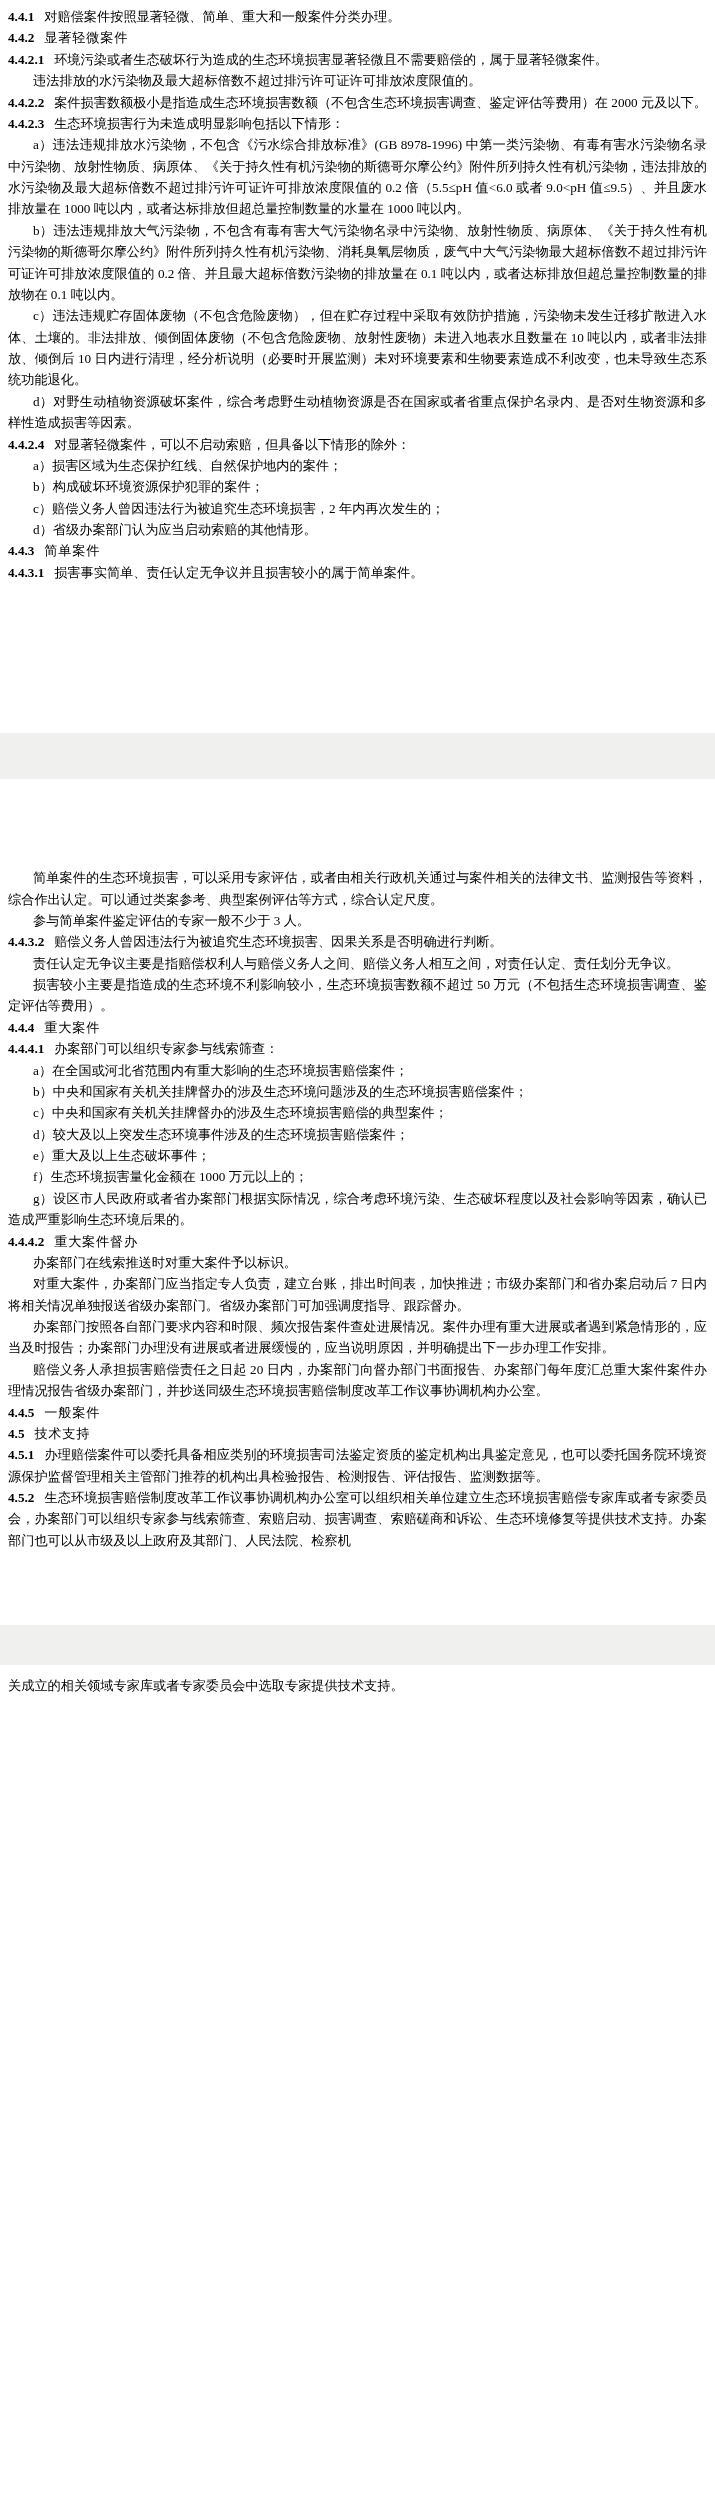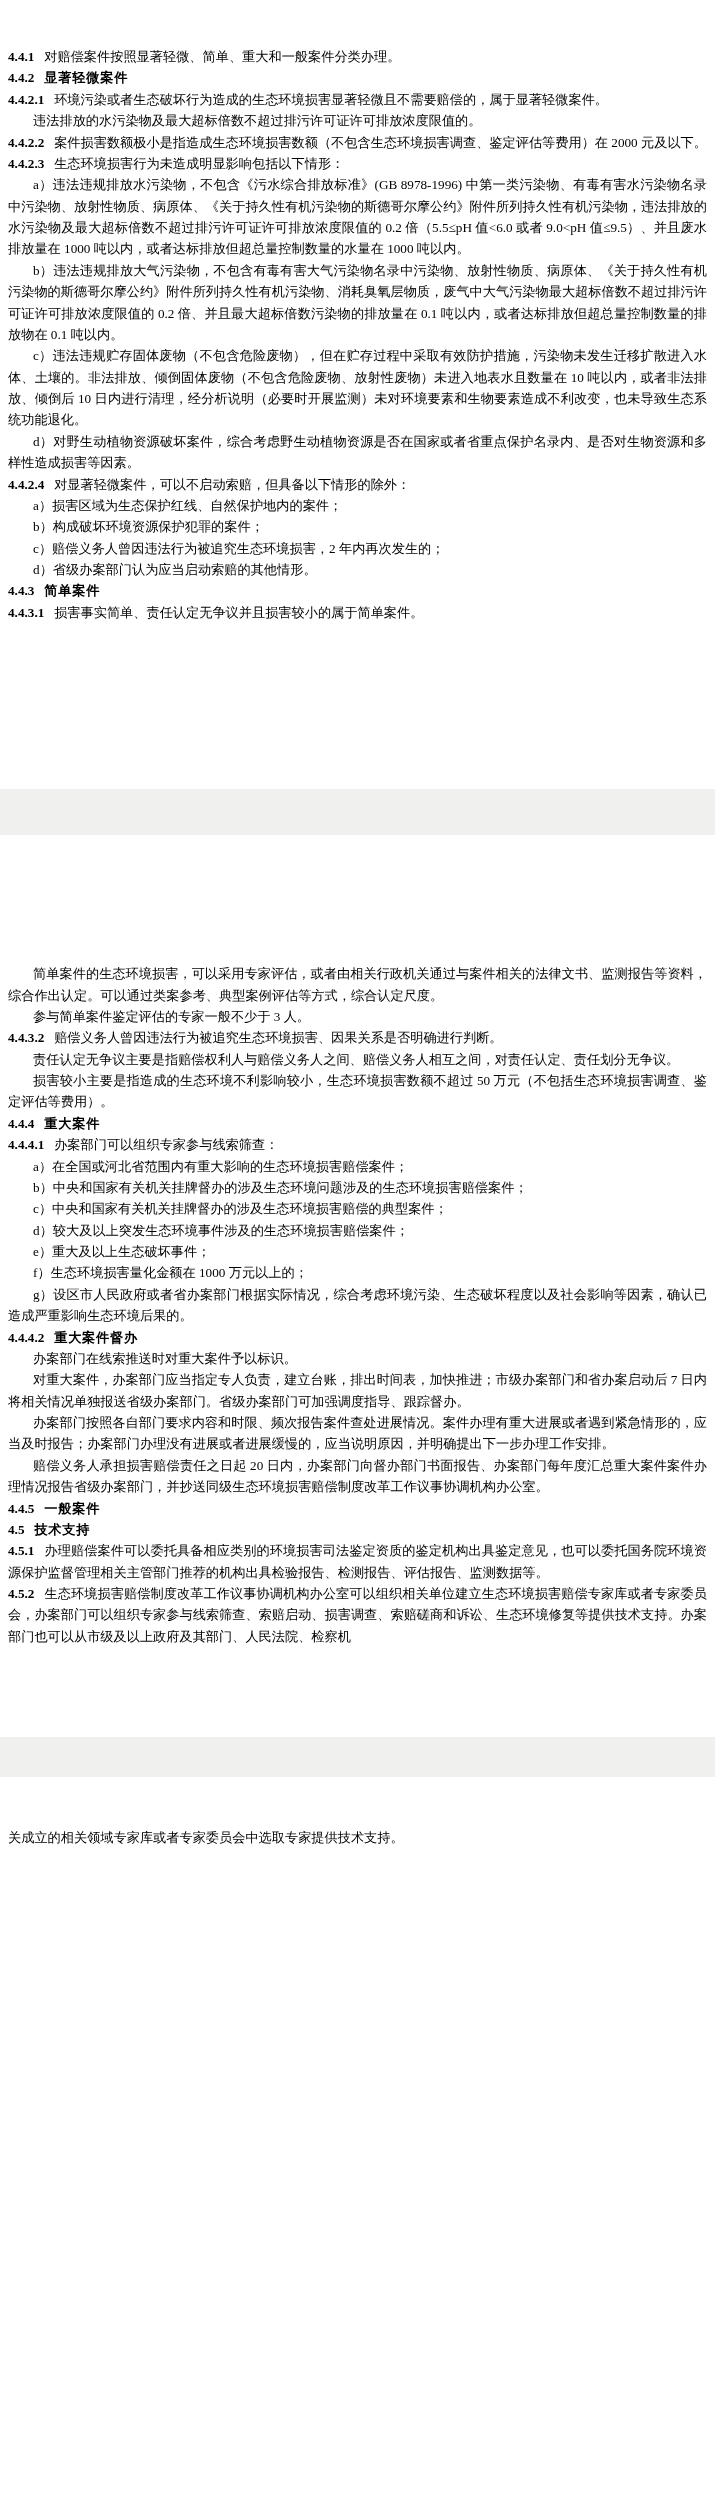--- a/index.html
+++ b/index.html
@@ -12,23 +12,22 @@
     font-family: "Liberation Serif", serif;
     color: #000000;
   }
   .page {
     width: 715px;
     position: relative;
     background: #ffffff;
   }
   .section {
     background: #ffffff;
-    padding: 16px 8px;
+    padding: 0 8px;
     box-sizing: border-box;
-    margin-top: 24px;
   }
   .gap {
     height: 46px;
     background: #f0f0ee;
   }
   p {
     margin: 0;
     padding: 0;
     font-size: 13.2px;
     line-height: 1.62;
@@ -39,21 +38,21 @@
     font-weight: bold;
     font-size: 13.2px;
   }
   .body-ind {
     text-indent: 1.9em;
   }
   .sub-ind {
     text-indent: 1.9em;
   }
   .ttl {
-    font-weight: bold;
+    font-weight: normal;
     letter-spacing: 0.06em;
   }
   .topspace { height: 6px; }
   .midspace { height: 150px; background: #ffffff; }
   .footer-space { height: 18px; background:#ffffff;}
   .block-lines p { margin-bottom: 0; }
 </style>
 </head>
 <body>
 

